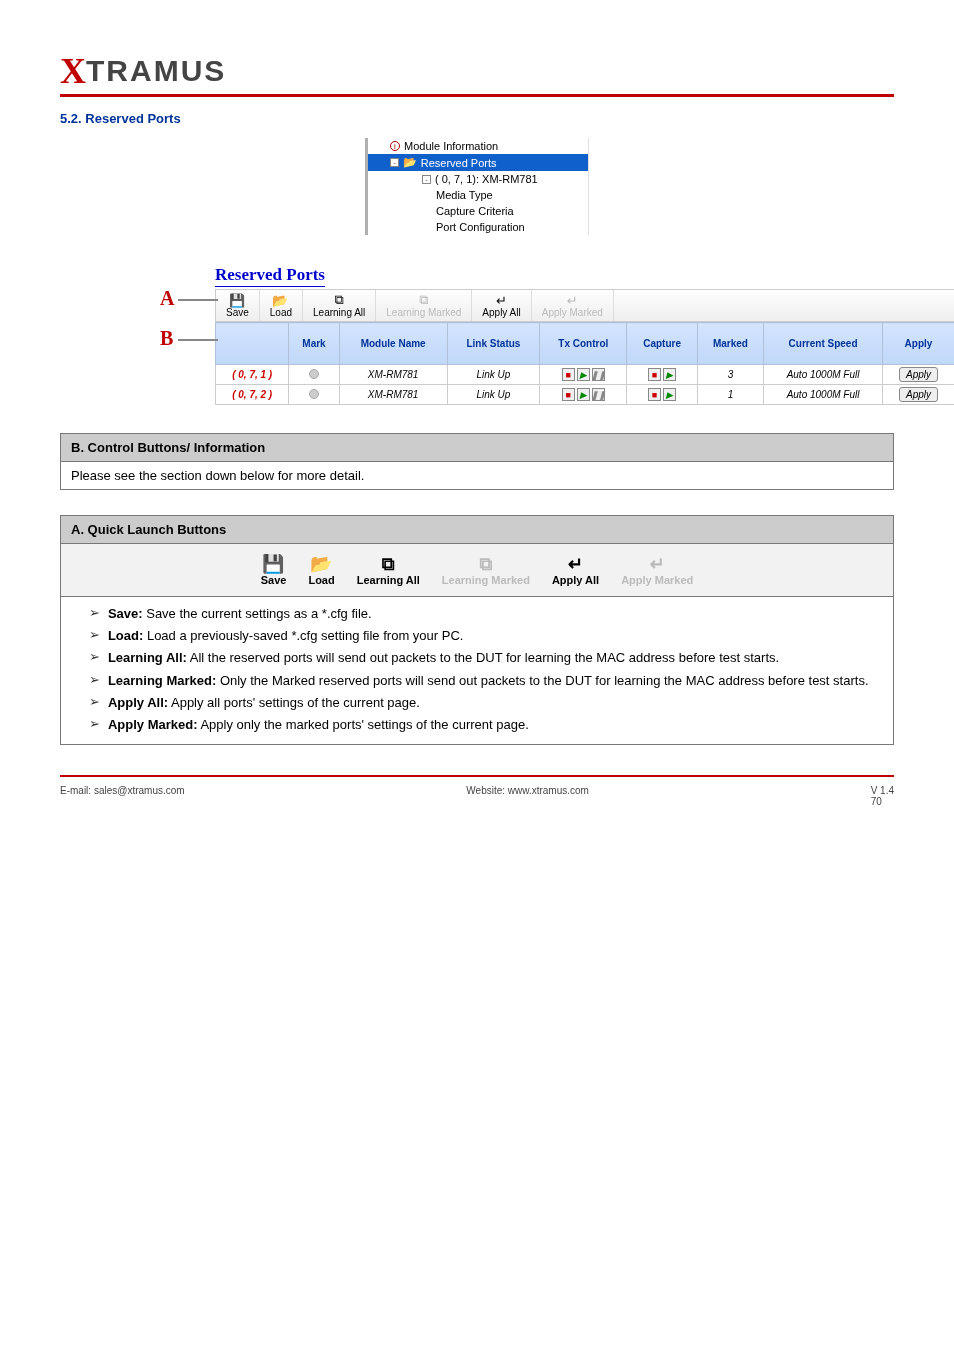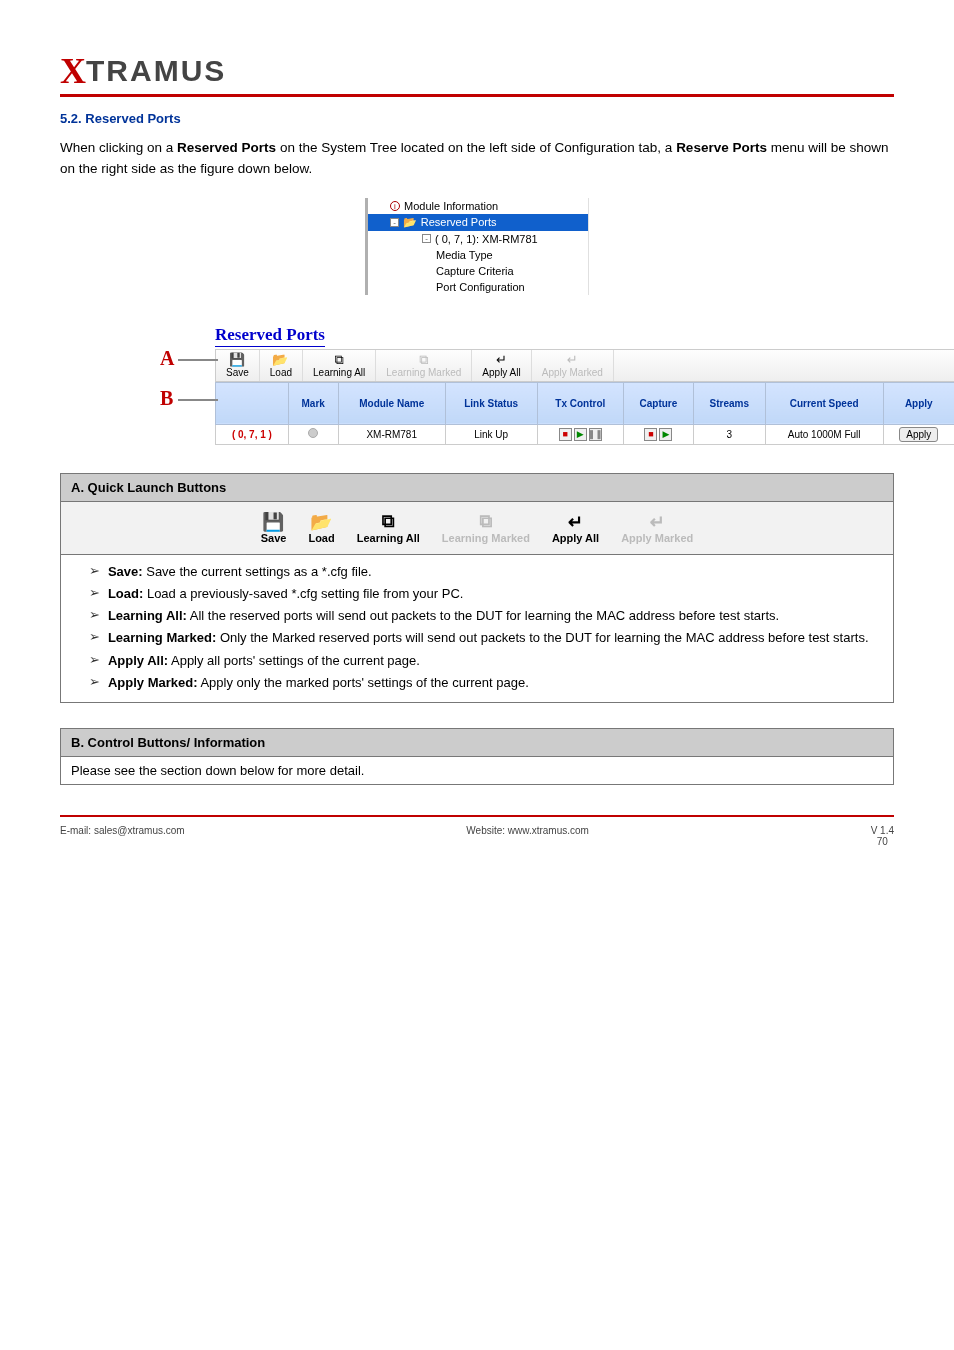--- a/index.html
+++ b/index.html
@@ -27,21 +27,21 @@
   .label-A { top: 0; }
   .label-B { top: 50px; }
   .dash { display: inline-block; width: 40px; border-top: 2px solid #888; vertical-align: middle; }
   .rp-container { position: relative; margin-left: 155px; width: 740px; }
   .rp-toolbar { display: flex; background: linear-gradient(#fefefe, #eee); border: 1px solid #ccc; }
   .rp-tool { display: flex; flex-direction: column; align-items: center; padding: 3px 10px; font-size: 10px; border-right: 1px solid #ddd; }
   .rp-tool.disabled { color: #bbb; }
   .rp-tool .ico { width: 16px; height: 14px; display: flex; align-items: center; justify-content: center; font-size: 13px; }
   .rp-table { border-collapse: collapse; width: 100%; font-size: 10px; border: 1px solid #ccc; }
   .rp-table th { background: linear-gradient(#d4e4ff, #c0d8f8); color: #003399; font-weight: bold; padding: 15px 6px; border: 1px solid #b0c0d8; }
-  .rp-table td { padding: 2px 6px; border: 1px solid #ccc; background: #fff; text-align: center; }
+  .rp-table td { padding: 2px 6px; border: 1px solid #ccc; background: #fff; text-align: center; font-style: italic; }
   .rp-table td.port { color: #c00; font-weight: bold; }
   .mark-dot { width: 10px; height: 10px; border-radius: 50%; background: #ccc; display: inline-block; border: 1px solid #aaa; }
   .ctrl-ico { width: 13px; height: 13px; display: inline-flex; align-items: center; justify-content: center; border: 1px solid #888; font-size: 9px; margin: 0 1px; background: #f0f0f0; }
   .ctrl-ico.red { color: #c00; }
   .ctrl-ico.green { color: #080; }
   .ctrl-ico.grey { color: #888; }
   .btn-apply { display: inline-block; padding: 1px 6px; border: 1px solid #888; border-radius: 3px; background: #eee; font-size: 10px; }
   .desc-table { width: 100%; border-collapse: collapse; margin-bottom: 25px; }
   .desc-table td, .desc-table th { border: 1px solid #777; padding: 6px 10px; vertical-align: top; font-size: 13px; }
   .desc-header { background: #ccc; font-weight: bold; font-size: 14px; }
@@ -61,23 +61,20 @@
 <div class="page">
 
   <div class="logo-bar">
     <span class="logo-x">X</span>
     <span class="logo-tramus">TRAMUS</span>
   </div>
   <hr class="hr-red">
 
   <div class="section-head-blue">5.2. Reserved Ports</div>
 
-  <div class="body-text">
-    <span>When clicking on a </span><b>Reserved Ports</b><span> on the System Tree located on the left side of Configuration tab, a </span><b>Reserve Ports</b><span> menu will be shown on the right side as the figure down below.</span>
-  </div>
 
   <div class="tree-box">
     <div class="tree-row">
       <span class="tree-icon info">i</span>
       <span>Module Information</span>
     </div>
     <div class="tree-row selected">
       <span class="tree-toggle">-</span>
       <span style="margin-right:4px;">📂</span>
       <span>Reserved Ports</span>
@@ -135,41 +132,63 @@
 
       <table class="rp-table">
         <thead>
           <tr>
             <th></th>
             <th>Mark</th>
             <th>Module Name</th>
             <th>Link Status</th>
             <th>Tx Control</th>
             <th>Capture</th>
-            <th>Streams</th>
+            <th>Marked</th>
             <th>Current Speed</th>
             <th>Apply</th>
           </tr>
         </thead>
         <tbody>
           <tr>
             <td class="port">( 0, 7, 1 )</td>
             <td><span class="mark-dot"></span></td>
             <td>XM-RM781</td>
             <td>Link Up</td>
             <td><span class="ctrl-ico red">■</span><span class="ctrl-ico green">▶</span><span class="ctrl-ico grey">❚❚</span></td>
             <td><span class="ctrl-ico red">■</span><span class="ctrl-ico green">▶</span></td>
             <td>3</td>
             <td>Auto 1000M Full</td>
             <td><span class="btn-apply">Apply</span></td>
           </tr>
+          <tr>
+            <td class="port">( 0, 7, 2 )</td>
+            <td><span class="mark-dot"></span></td>
+            <td>XM-RM781</td>
+            <td>Link Up</td>
+            <td><span class="ctrl-ico red">■</span><span class="ctrl-ico green">▶</span><span class="ctrl-ico grey">❚❚</span></td>
+            <td><span class="ctrl-ico red">■</span><span class="ctrl-ico green">▶</span></td>
+            <td>1</td>
+            <td>Auto 1000M Full</td>
+            <td><span class="btn-apply">Apply</span></td>
+          </tr>
         </tbody>
       </table>
     </div>
   </div>
+
+  <table class="desc-table">
+    <tbody>
+        <tr>
+          <td class="desc-header">B. Control Buttons/ Information</td>
+        </tr>
+    <tr>
+          <td>Please see the section down below for more detail.</td>
+        </tr>
+  </tbody>
+    </table>
 
   <table class="desc-table">
     <tbody>
         <tr>
           <td class="desc-header">A. Quick Launch Buttons</td>
         </tr>
     <tr>
           <td class="desc-sub">
       <div class="tool-row">
         <div class="titem">
@@ -223,34 +242,23 @@
             </div>
       <div class="bullet-row">
               <span class="bullet-sym">➢</span>
               <span class="bullet-text"><b>Apply Marked:</b><span> Apply only the marked ports' settings of the current page.</span></span>
             </div>
     </td>
         </tr>
   </tbody>
     </table>
 
-  <table class="desc-table">
-    <tbody>
-        <tr>
-          <td class="desc-header">B. Control Buttons/ Information</td>
-        </tr>
-    <tr>
-          <td>Please see the section down below for more detail.</td>
-        </tr>
-  </tbody>
-    </table>
-
   <hr class="hr-red-bottom">
   <div class="footer-row">
     <span>E-mail: sales@xtramus.com</span>
     <span>Website: www.xtramus.com</span>
-    <span style="text-align:center;">
+    <span style="text-align:left;">
       <span>V 1.4</span><br>
       <span>70</span>
     </span>
   </div>
 
 </div>
 
 </body></html>

